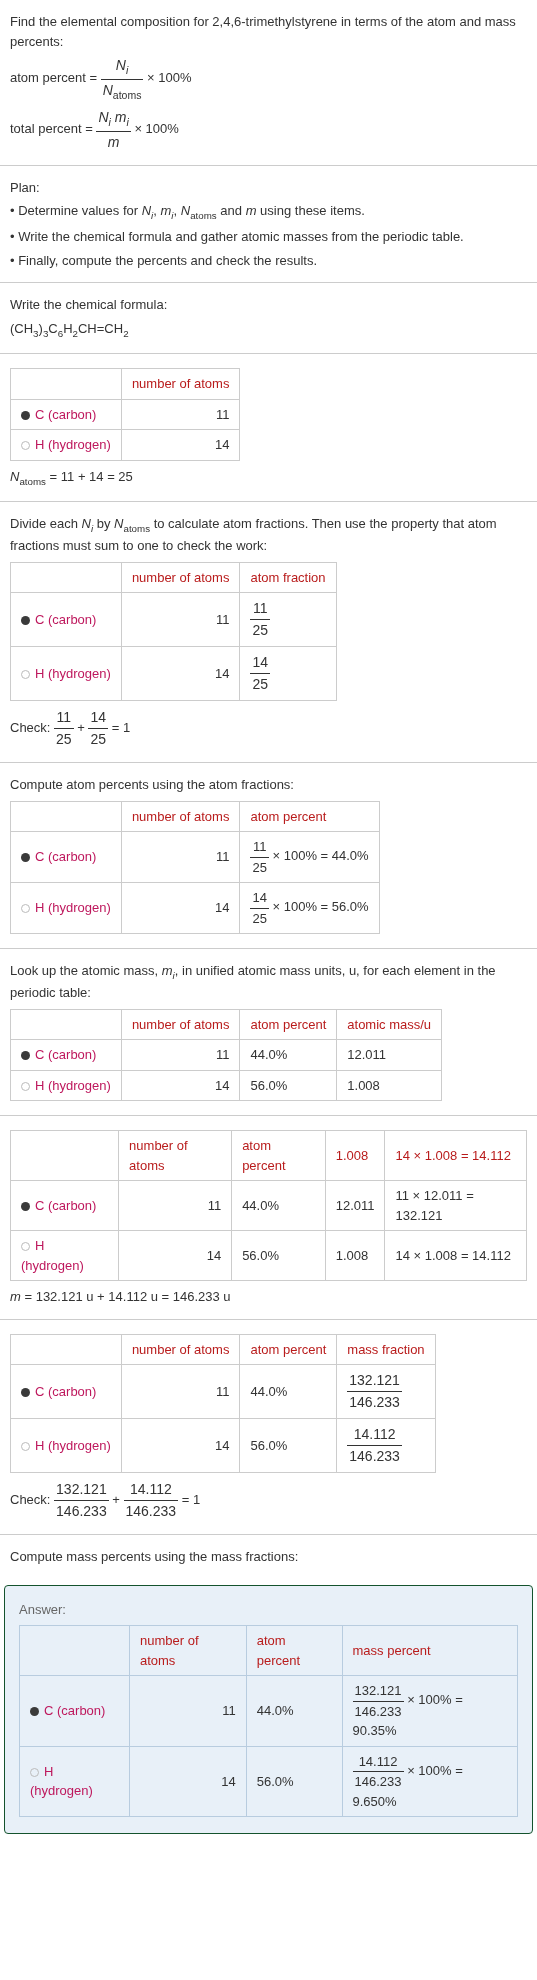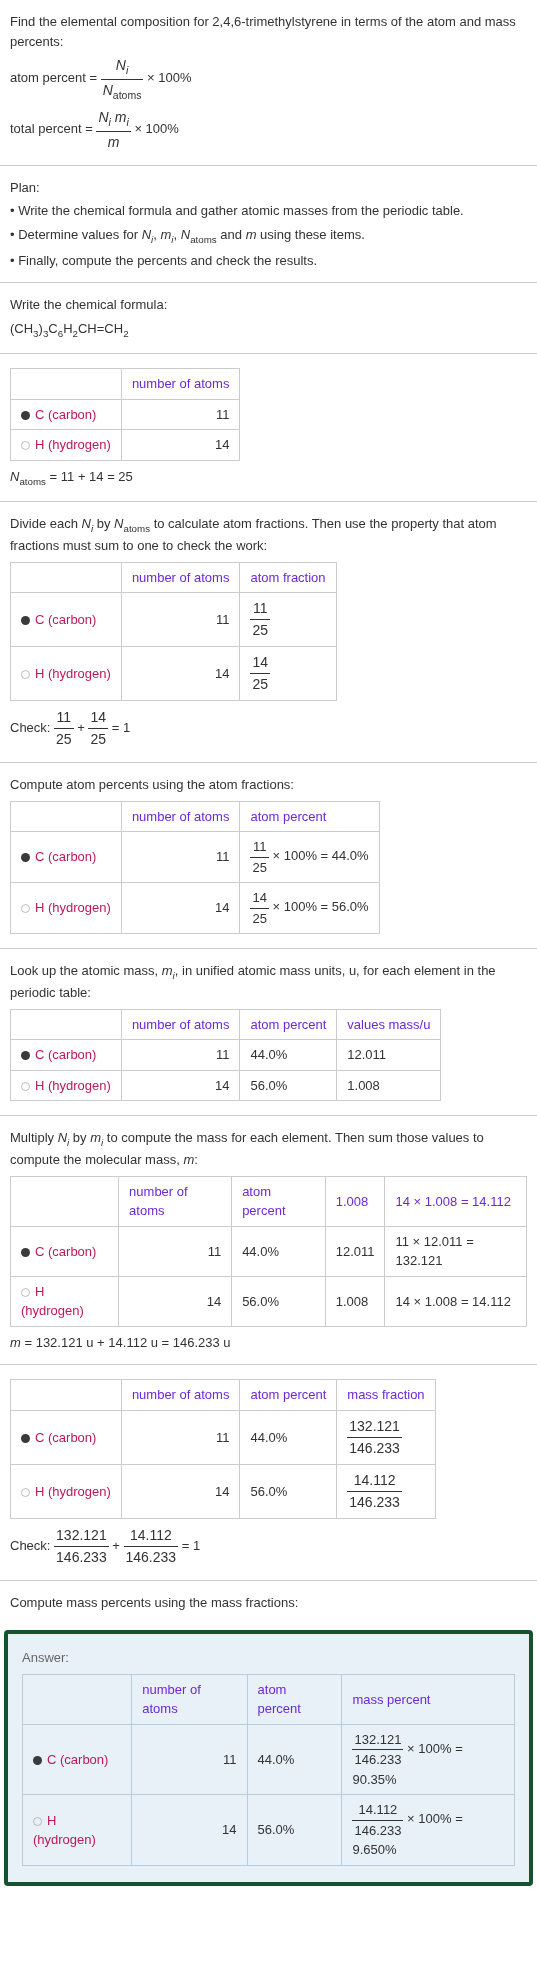--- a/index.html
+++ b/index.html
@@ -28,30 +28,30 @@
   font-size: 13px;
 }
 table td, table th {
   border: 1px solid #ccc;
   padding: 5px 10px;
   text-align: left;
   font-weight: normal;
 }
 table th {
   background: #fff;
-  color: #6d28d9;
+  color: #b91c1c;
 }
 table td.num { text-align: right; }
 .element-cell { color: #be185d; }
 .dot { display: inline-block; width: 9px; height: 9px; border-radius: 50%; margin-right: 5px; vertical-align: middle; }
 .dot-c { background: #3a3a3a; }
 .dot-h { background: transparent; border: 1px solid #bbb; }
 .answer-box {
   background: #e8f0f8;
-  border: 4px solid #14532d;
+  border: 1px solid #14532d;
   border-radius: 4px;
   padding: 10px 14px;
   margin: 6px 4px;
 }
 .answer-box table td, .answer-box table th {
   border: 1px solid #b8ccdf;
   background: #e8f0f8;
 }
 .answer-title { color: #666; margin-bottom: 6px; }
 p { margin: 4px 0; }
@@ -74,24 +74,24 @@
     <span class="frac">
       <span class="num"><i>N<sub>i</sub> m<sub>i</sub></i></span>
       <span class="den"><i>m</i></span>
     </span>
     <span> × 100%</span>
   </p>
 </div>
 
 <div class="section">
   <p>Plan:</p>
+  <p>
+    <span>• Determine values for </span><i>N<sub>i</sub></i>, <i>m<sub>i</sub></i>, <i>N</i><sub>atoms</sub><span> and </span><i>m</i><span> using these items.</span>
+  </p>
   <p>• Write the chemical formula and gather atomic masses from the periodic table.</p>
-  <p>
-    <span>• Determine values for </span><i>N<sub>i</sub></i>, <i>m<sub>i</sub></i>, <i>N</i><sub>atoms</sub><span> and </span><i>m</i><span> using these items.</span>
-  </p>
   <p>• Finally, compute the percents and check the results.</p>
 </div>
 
 <div class="section">
   <p>Write the chemical formula:</p>
   <p>(CH<sub>3</sub>)<sub>3</sub>C<sub>6</sub>H<sub>2</sub>CH=CH<sub>2</sub></p>
 </div>
 
 <div class="section">
   <table>
@@ -169,42 +169,39 @@
 <div class="section">
   <p>
     <span>Look up the atomic mass, </span><i>m<sub>i</sub></i><span>, in unified atomic mass units, u, for each element in the periodic table:</span>
   </p>
   <table>
     <tbody>
         <tr>
           <th></th>
           <th>number of atoms</th>
           <th>atom percent</th>
-          <th>values mass/u</th>
+          <th>atomic mass/u</th>
         </tr>
     <tr>
       <td class="element-cell"><span class="dot dot-c"></span><span>C (carbon)</span></td>
       <td class="num">11</td>
       <td>44.0%</td>
       <td>12.011</td>
     </tr>
     <tr>
       <td class="element-cell"><span class="dot dot-h"></span><span>H (hydrogen)</span></td>
       <td class="num">14</td>
       <td>56.0%</td>
       <td>1.008</td>
     </tr>
   </tbody>
     </table>
 </div>
 
 <div class="section">
-  <p>
-    <span>Multiply </span><i>N<sub>i</sub></i><span> by </span><i>m<sub>i</sub></i><span> to compute the mass for each element. Then sum those values to compute the molecular mass, </span><i>m</i>:
-  </p>
   <table>
     <tbody>
         <tr>
           <th></th>
           <th>number of atoms</th>
           <th>atom percent</th>
           <th>1.008</th>
           <th>14 × 1.008 = 14.112</th>
         </tr>
     <tr>

